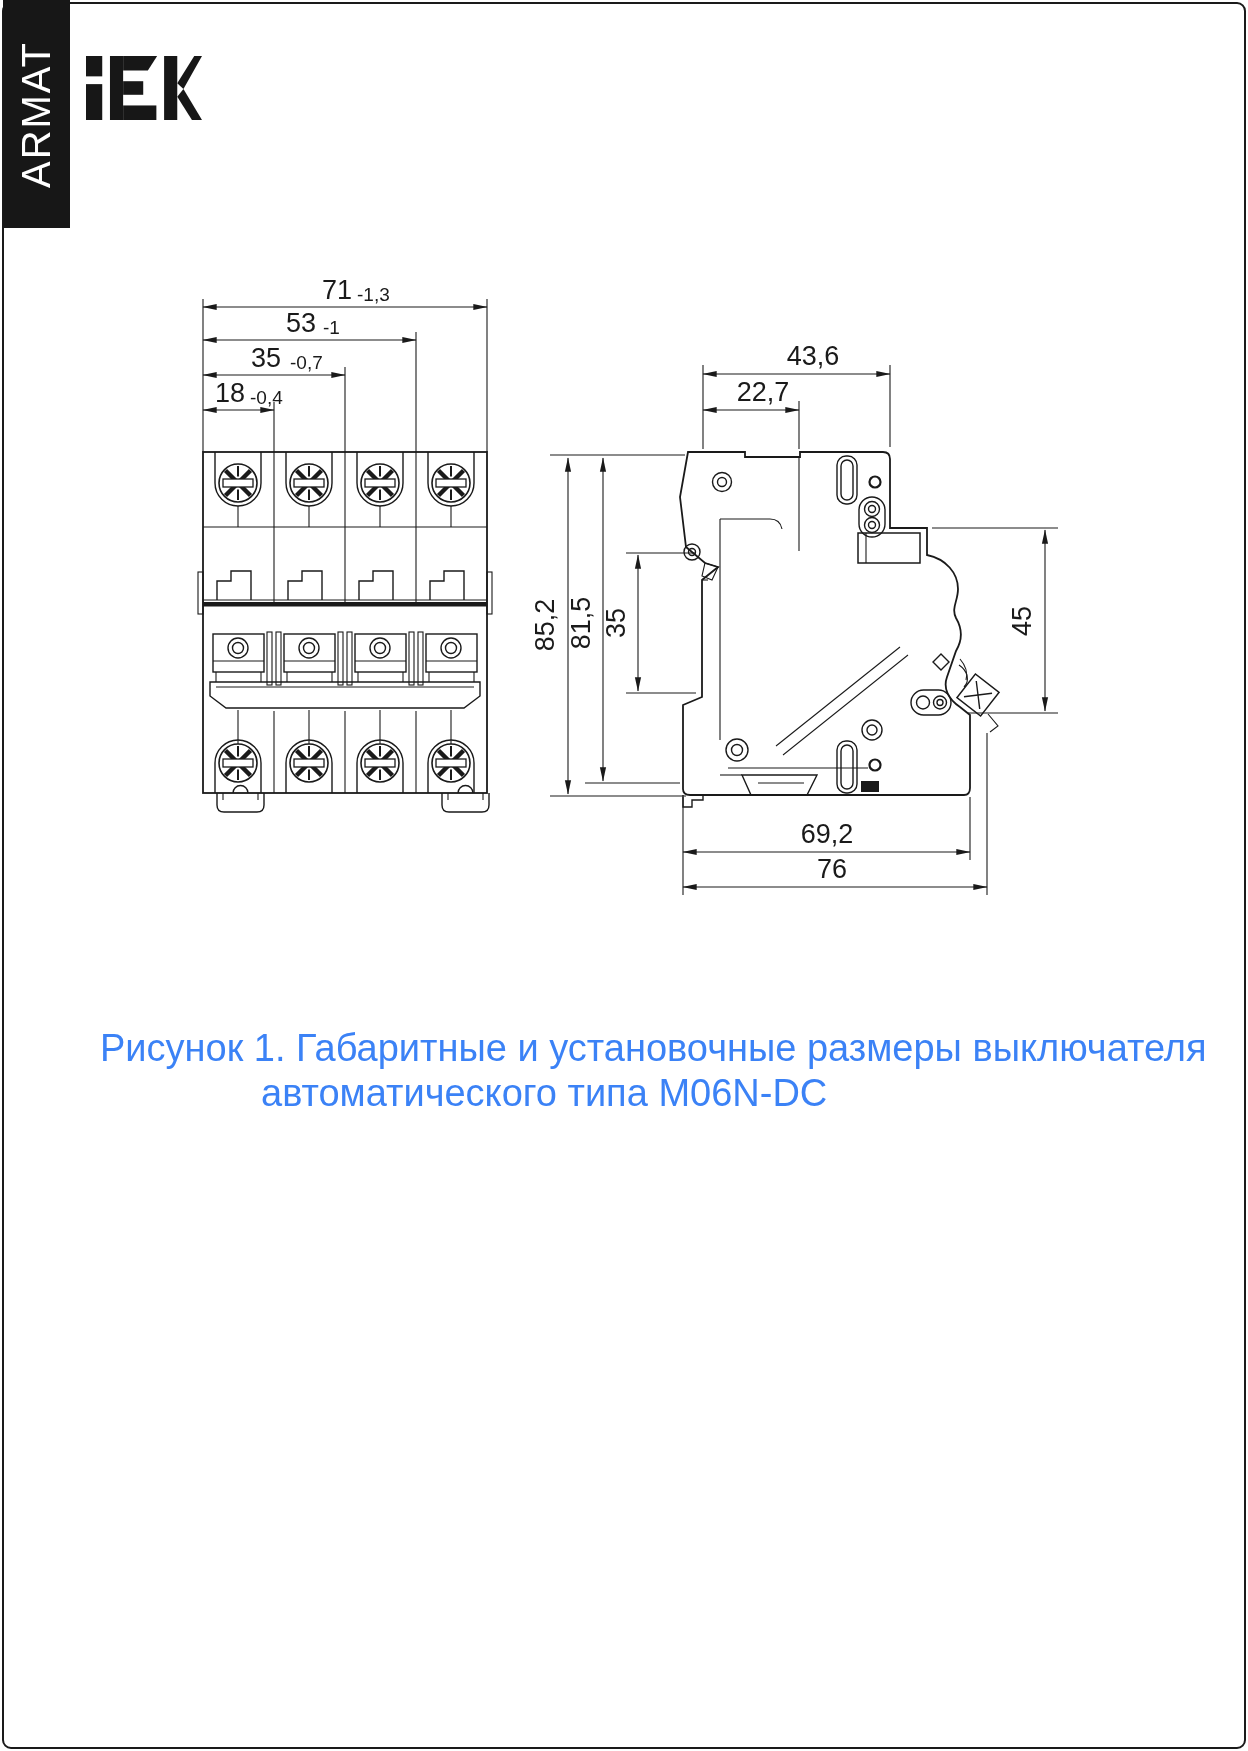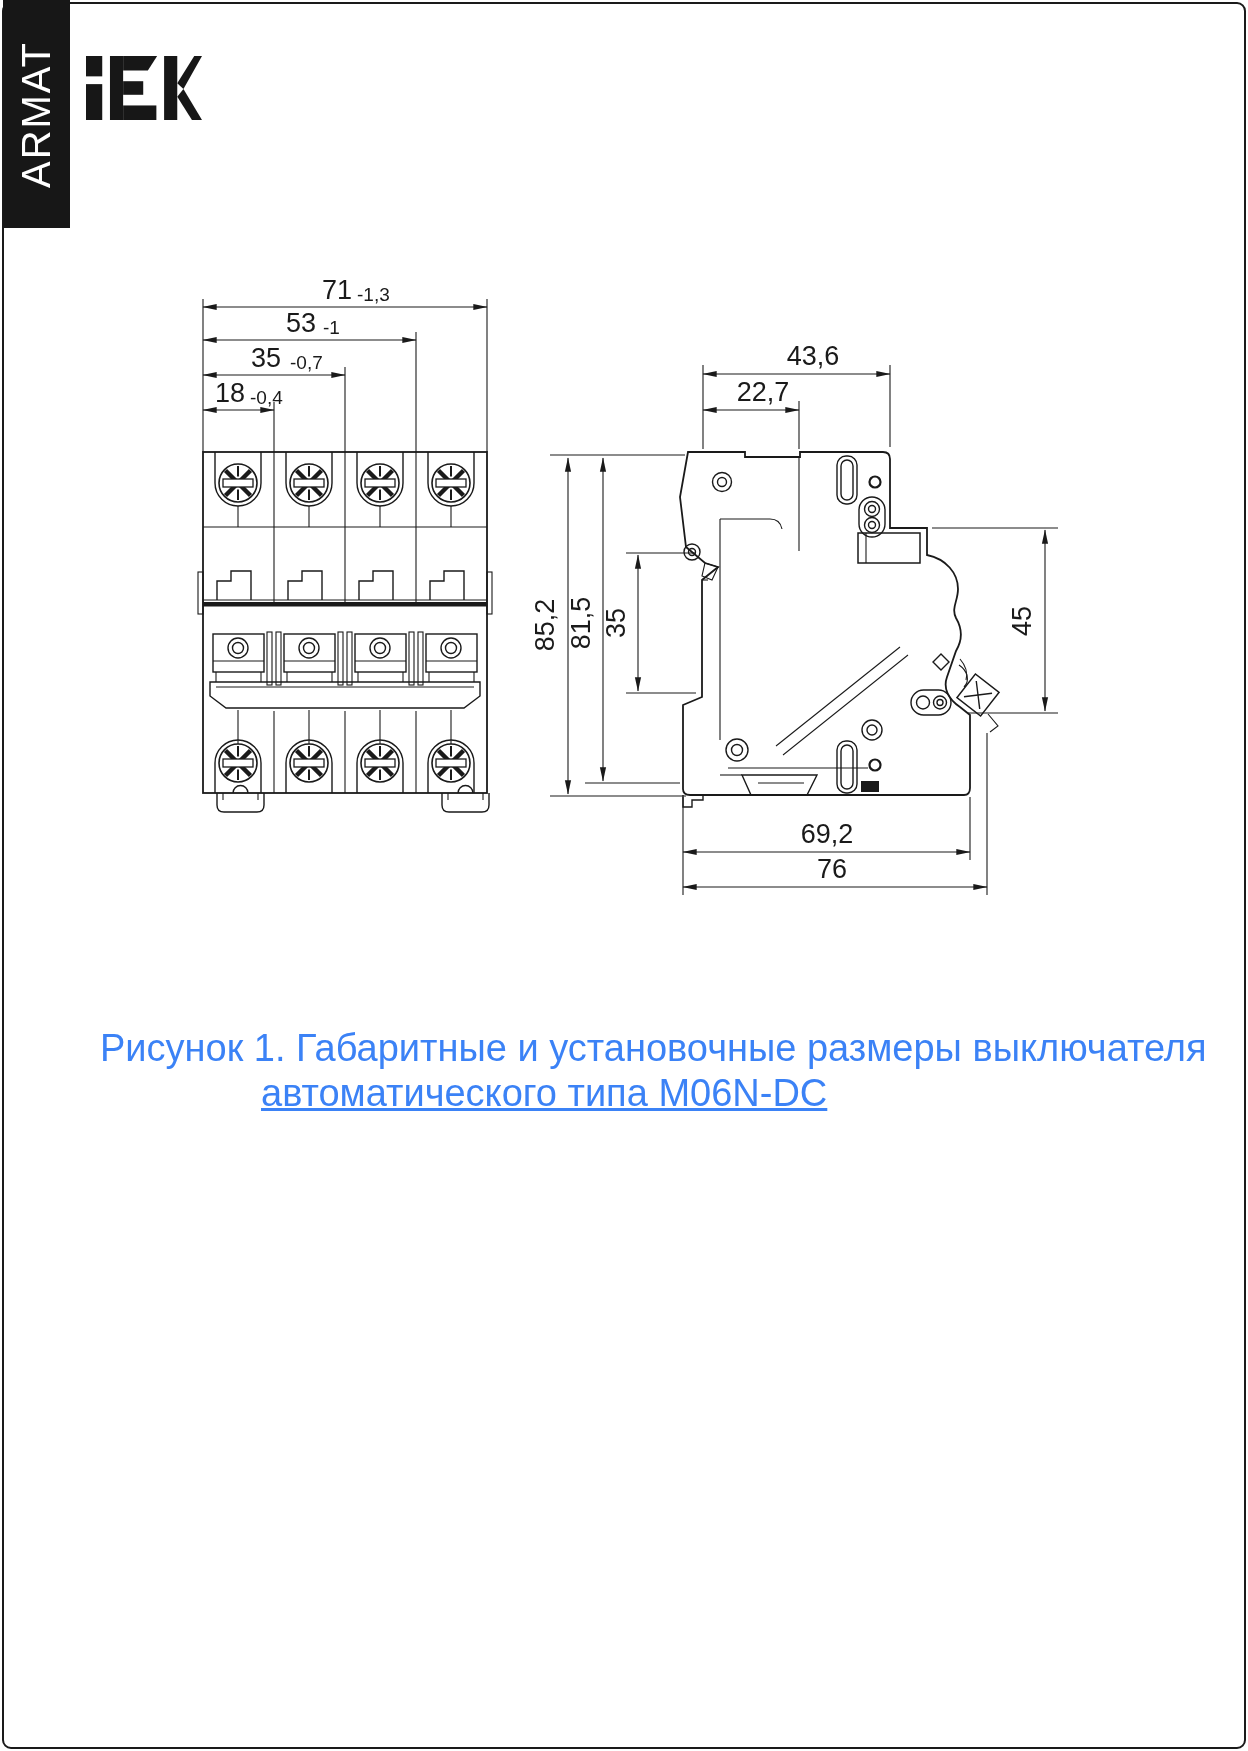--- a/index.html
+++ b/index.html
@@ -21,21 +21,21 @@
   .draw{stroke:#1a1a1a;fill:none;stroke-width:1.4;}
   .thick{stroke-width:1.8;}
   .thin{stroke-width:1.1;}
   .dimline{stroke:#1a1a1a;stroke-width:1.1;fill:none;}
   text{stroke:none;fill:#1a1a1a;font-family:"Liberation Sans", sans-serif;}
   .dimv{font-size:27px;}
   .tol{font-size:19px;}
   .caption{
     position:absolute;left:84px;top:1026px;font-size:38px;line-height:45px;color:#3b82f6;margin-left:16px;
   }
-  .caption .l2{display:block;margin-left:161px;text-decoration:underline;}
+  .caption .l2{display:block;margin-left:161px;}
 </style>
 </head>
 <body>
 
 <div class="page">
   <div class="frame"></div>
 
   <div class="brand-bar">
     <span>ARMAT</span>
   </div>

